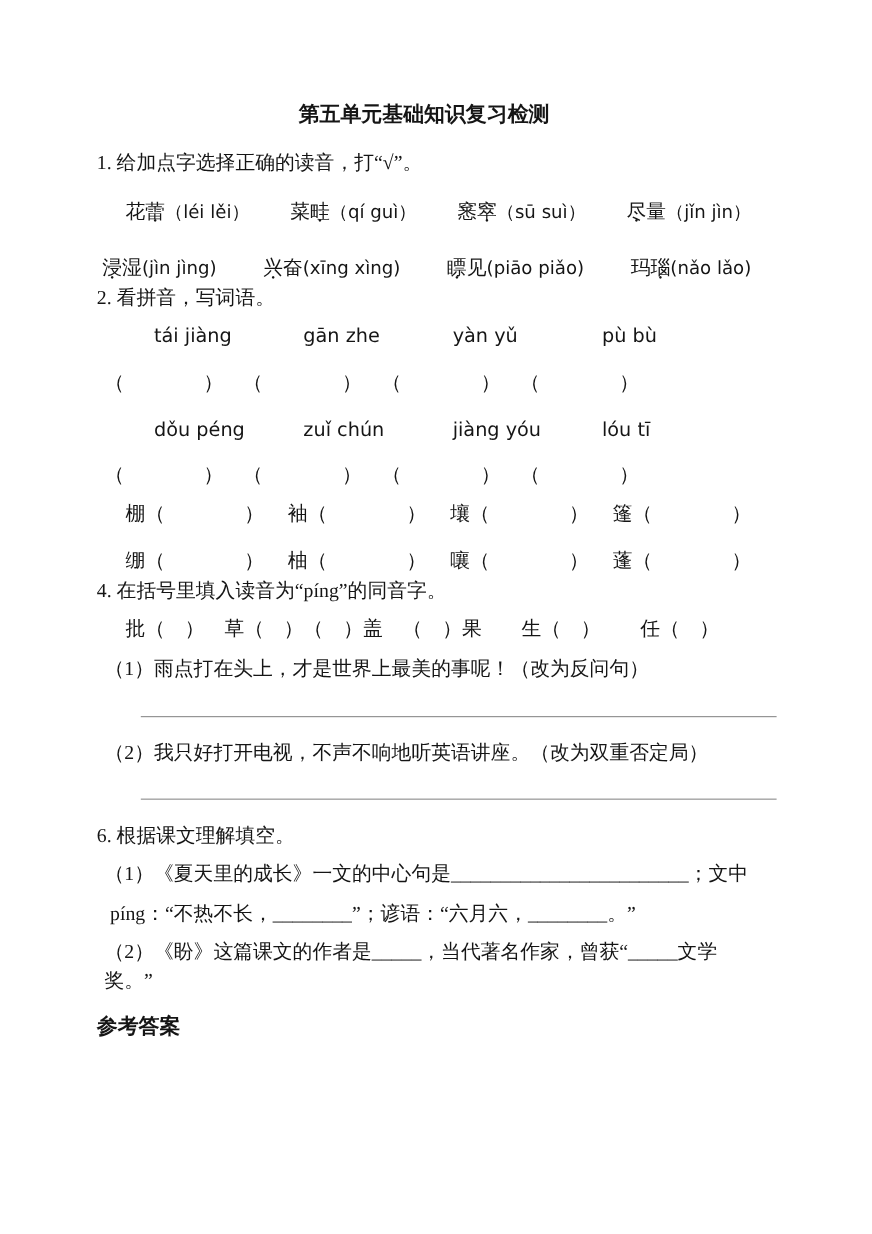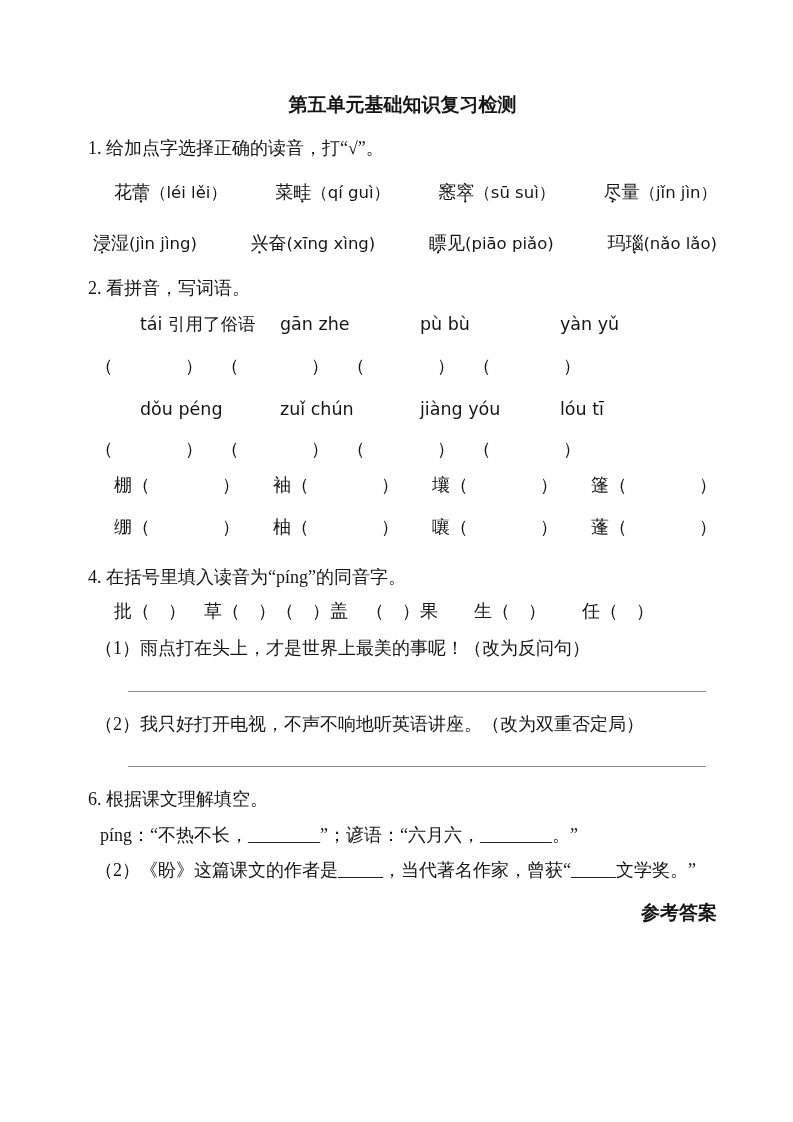--- a/index.html
+++ b/index.html
@@ -4,21 +4,21 @@
 <style>
   * { box-sizing: border-box; }
   html, body { margin: 0; padding: 0; }
   body {
     width: 793px; height: 1122px;
     background: #ffffff;
     color: #151515;
     font-family: "Liberation Serif", "DejaVu Serif", serif;
     font-size: 18px;
   }
-  .page { width: 793px; height: 1122px; padding: 92px 76px 0 88px; overflow: hidden; }
+  .page { width: 793px; height: 1122px; padding: 92px 110px 0 88px; overflow: hidden; }
 
   .title { font-size: 19px; font-weight: 700; text-align: center; line-height: 26px; margin: 0; }
 
   .line { line-height: 26px; }
   .row  { display: flex; line-height: 26px; }
 
   .q1-row { justify-content: space-between; }
   .q1-item { white-space: nowrap; }
 
   .py { font-family: "DejaVu Sans", "Liberation Sans", sans-serif; font-size: 16.5px; }
@@ -33,21 +33,21 @@
 
   .dotchar { position: relative; display: inline-block; }
   .dotchar::after {
     content: "•";
     position: absolute; left: 50%; transform: translateX(-50%);
     top: 18px; font-size: 10px; line-height: 1; color: #151515;
   }
 
   .answer-line { height: 0; border-bottom: 1px solid #8a8a8a; width: 578px; margin-left: 40px; }
 
-  .footer { font-weight: 700; text-align: right; font-size: 19px; line-height: 26px; }
+  .footer { font-weight: 700; text-align: left; font-size: 19px; line-height: 26px; }
 </style>
 </head>
 <body>
 
 <div class="page">
 
   <h1 class="title">第五单元基础知识复习检测</h1>
 
   <div class="line" style="margin-top:17px">1. 给加点字选择正确的读音，打“√”。</div>
 
@@ -58,27 +58,27 @@
     <span class="q1-item"><span></span><span class="dotchar">尽</span><span>量</span><span class="py">（jǐn jìn）</span></span>
   </div>
 
   <div class="row q1-row" style="margin-top:24px; padding-left:5px">
     <span class="q1-item"><span></span><span class="dotchar">浸</span><span>湿</span><span class="py">(jìn jìng)</span></span>
     <span class="q1-item"><span></span><span class="dotchar">兴</span><span>奋</span><span class="py">(xīng xìng)</span></span>
     <span class="q1-item"><span></span><span class="dotchar">瞟</span><span>见</span><span class="py">(piāo piǎo)</span></span>
     <span class="q1-item"><span>玛</span><span class="dotchar">瑙</span><span></span><span class="py">(nǎo lǎo)</span></span>
   </div>
 
-  <div class="line" style="margin-top:18px">2. 看拼音，写词语。</div>
+  <div class="line" style="">2. 看拼音，写词语。</div>
 
   <div class="row py-row" style="margin-top:10px">
-    <span class="pycell">tái 引用了俗语</span>
+    <span class="pycell">tái jiàng</span>
     <span class="pycell">gān zhe</span>
+    <span class="pycell">yàn yǔ</span>
     <span class="pycell">pù bù</span>
-    <span class="pycell">yàn yǔ</span>
   </div>
   <div class="row br-row" style="margin-top:16px">
     <span class="brcell">（　　　　）</span>
     <span class="brcell">（　　　　）</span>
     <span class="brcell">（　　　　）</span>
     <span class="brcell">（　　　　）</span>
   </div>
 
   <div class="row py-row" style="margin-top:17px">
     <span class="pycell">dǒu péng</span>
@@ -100,27 +100,28 @@
     <span>壤（　　　　）</span>
     <span>篷（　　　　）</span>
   </div>
   <div class="row q3-row" style="margin-top:16px">
     <span>绷（　　　　）</span>
     <span>柚（　　　　）</span>
     <span>嚷（　　　　）</span>
     <span>蓬（　　　　）</span>
   </div>
 
-  <div class="line" style="margin-top:24px">4. 在括号里填入读音为“píng”的同音字。</div>
+  <div class="line" style="margin-top:2px">4. 在括号里填入读音为“píng”的同音字。</div>
   <div class="line" style="margin-top:8px; padding-left:26px">批（　）　草（　）（　）盖　（　）果　　生（　）　　任（　）</div>
 
   <div class="line" style="margin-top:11px; padding-left:7px">（1）雨点打在头上，才是世界上最美的事呢！（改为反问句）</div>
   <div class="answer-line" style="margin-top:30px"></div>
   <div class="line" style="margin-top:19px; padding-left:7px">（2）我只好打开电视，不声不响地听英语讲座。（改为双重否定局）</div>
   <div class="answer-line" style="margin-top:29px"></div>
 
   <div class="line" style="margin-top:19px">6. 根据课文理解填空。</div>
+  <div class="line" style="margin-top:9px; padding-left:7px">（1）《夏天里的成长》一文的中心句是________________________；文中</div>
   <div class="line" style="margin-top:10px; padding-left:12px">píng：“不热不长，________”；谚语：“六月六，________。”</div>
   <div class="line" style="margin-top:9px; padding-left:7px">（2）《盼》这篇课文的作者是_____，当代著名作家，曾获“_____文学奖。”</div>
 
   <div class="footer" style="margin-top:17px">参考答案</div>
 
 </div>
 
 </body></html>

